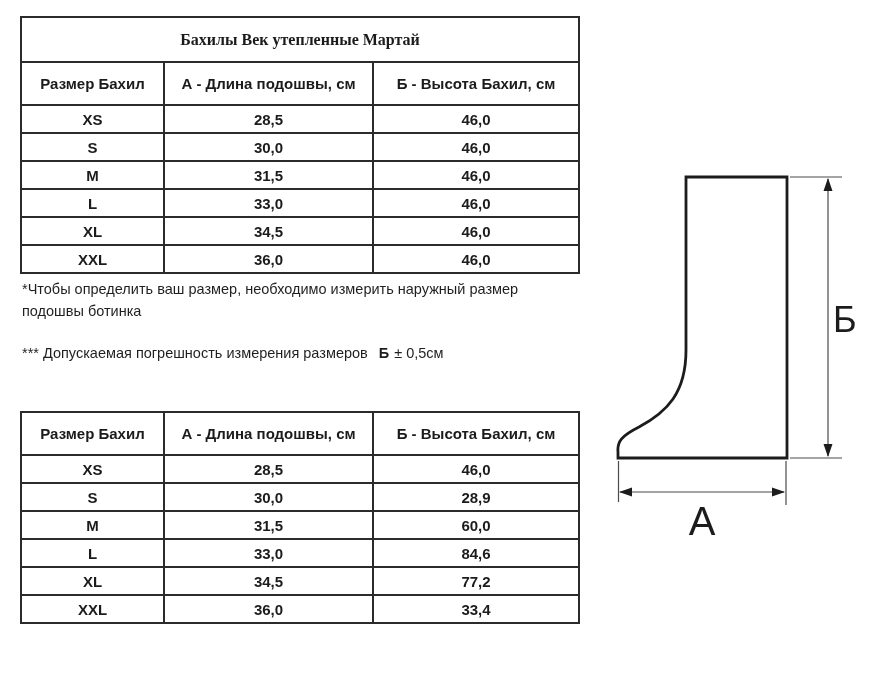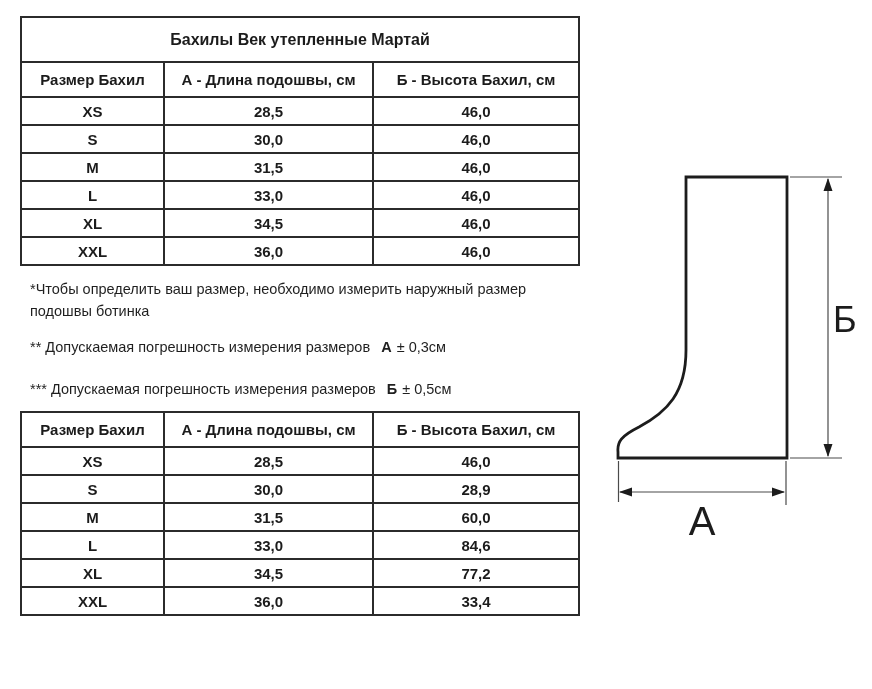--- a/index.html
+++ b/index.html
@@ -18,26 +18,26 @@
   #table-isherim { top:411px; }
   table.size-table td {
     border:2px solid #2b2b2b;
     text-align:center; vertical-align:middle;
     font-weight:bold; font-size:15px; color:#1b1b1b;
     padding:0; overflow:hidden; white-space:nowrap;
   }
   col.col-size { width:143px; }
   col.col-a    { width:209px; }
   col.col-b    { width:206px; }
-  tr.title-row  td { height:45px; font-size:16px; }
-  tr.header-row td { height:35px; }
+  tr.title-row  td { height:45px; font-size:16px;font-family:Liberation Serif, serif; }
+  tr.header-row td { height:43px; }
   tr.data-row   td { height:28px;margin-top:20px; }
 
   .notes {
-    position:absolute; left:30px; top:278px; width:552px;
+    position:absolute; left:22px; top:278px; width:552px;
     font-size:14.5px; line-height:22px; color:#1f1f1f;
   }
   .notes p { margin:0; }
   .notes .line { display:block; }
   #note-2 { margin-top:14px; }
   #note-3 { margin-top:20px; }
   .dim-letter { font-weight:bold; margin:0 5px 0 11px; }
 
   .diagram-svg { position:absolute; left:605px; top:165px; width:265px; height:380px; }
   .boot-outline { fill:none; stroke:#1c1c1c; stroke-width:2.8; stroke-linejoin:miter; }
@@ -95,23 +95,20 @@
         <td>36,0</td>
         <td>46,0</td>
       </tr>
     </tbody>
   </table>
 
   <div class="notes">
     <p id="note-1">
       <span class="line">*Чтобы определить ваш размер, необходимо измерить наружный размер</span>
       <span class="line">подошвы ботинка</span>
-    </p>
-    <p id="note-2">
-      <span>** Допускаемая погрешность измерения размеров</span><span class="dim-letter">А</span><span>± 0,3см</span>
     </p>
     <p id="note-3">
       <span>*** Допускаемая погрешность измерения размеров</span><span class="dim-letter">Б</span><span>± 0,5см</span>
     </p>
   </div>
 
   <table class="size-table" id="table-isherim">
     <colgroup>
         <col class="col-size">
         <col class="col-a">

